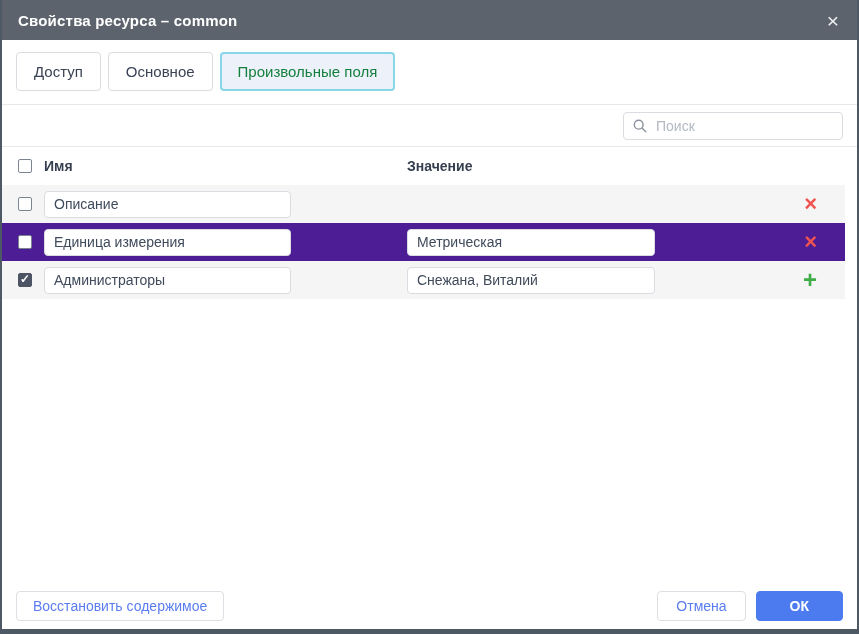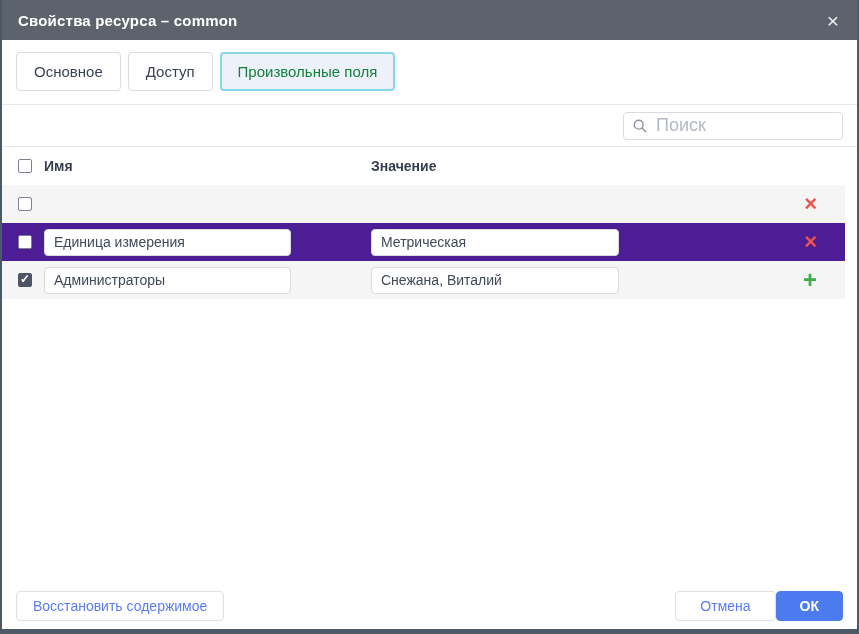--- a/index.html
+++ b/index.html
@@ -41,35 +41,35 @@
   .divider { height:1px; background:#e6e8ea; flex:0 0 1px; }
 
   .searchrow { flex:0 0 41px; display:flex; align-items:center; justify-content:flex-end; padding-right:14px; }
   .search {
     width:220px; height:28px; border:1px solid #d9dce1; border-radius:4px;
     display:flex; align-items:center; padding:0 9px; gap:7px; background:#fff;
   }
   .search svg { flex:0 0 auto; display:block; }
   .search input {
     border:none; outline:none; flex:1; min-width:0;
-    font-size:18px; color:#3f4a5a; font-family:inherit; background:transparent;
+    font-size:14px; color:#3f4a5a; font-family:inherit; background:transparent;
   }
   .search input::placeholder { color:#b3b9c2; }
 
   .table { margin-right:12px; flex:0 0 auto; }
   .thead {
     display:flex; align-items:center; height:38px;
     font-weight:bold; font-size:14px; color:#353e4f; background:#fff;
   }
   .row { display:flex; align-items:center; height:38px; background:#4c1d95; }
   .row.alt { background:#f5f5f6; }
 
   .cell-check { flex:0 0 14px; width:14px; margin-left:16px; display:flex; align-items:center; }
   .cell-name  { flex:0 0 247px; width:247px; margin-left:12px; }
-  .cell-value { flex:0 0 248px; width:248px; margin-left:80px; }
+  .cell-value { flex:0 0 248px; width:248px; margin-left:116px; }
   .cell-action{ flex:1 1 auto; display:flex; justify-content:flex-end; align-items:center; padding-right:28px; }
 
   .cb {
     appearance:none; -webkit-appearance:none;
     width:14px; height:14px; margin:0; cursor:pointer;
     border:1px solid #7c8492; border-radius:2px; background:#fff;
     position:relative; display:inline-block;
   }
   .cb:checked { background:#4d5565; border-color:#4d5565; }
   .cb:checked::after {
@@ -85,36 +85,36 @@
 
   .icon-action { font-weight:bold; line-height:1; cursor:pointer; user-select:none; }
   .icon-delete { color:#f0534f; font-size:22px; }
   .icon-add    { color:#3fae49; font-size:24px; }
 
   .spacer { flex:1 1 auto; }
 
   .footer { flex:0 0 auto; display:flex; align-items:center; padding:0 14px 8px 14px; }
   .btn { font-family:inherit; font-size:14px; border-radius:4px; cursor:pointer; height:30px; display:flex; align-items:center; }
   .btn-restore { background:#fff; border:1px solid #dcdfe3; color:#5b7cf0; padding:12px 16px; }
-  .btn-cancel  { background:#fff; border:1px solid #dcdfe3; color:#5b7cf0; padding:0 24px; margin-left:auto; }
-  .btn-ok      { background:#4c7bf0; border:1px solid #4c7bf0; color:#fff; font-weight:bold; padding:0 23px; }
+  .btn-cancel  { background:#fff; border:1px solid #dcdfe3; color:#5b7cf0; padding:0 18px; margin-left:auto; }
+  .btn-ok      { background:#4c7bf0; border:1px solid #4c7bf0; color:#fff; font-weight:bold; padding:0 33px; margin-left:10px; }
 </style>
 </head>
 <body>
 
 <div class="window">
 
   <div class="titlebar">
     <span class="title">Свойства ресурса – common</span>
     <span class="close">×</span>
   </div>
 
   <div class="tabsbar">
+    <div class="tab">Доступ</div>
     <div class="tab">Основное</div>
-    <div class="tab">Доступ</div>
     <div class="tab active">Произвольные поля</div>
   </div>
 
   <div class="divider"></div>
 
   <div class="searchrow">
     <div class="search">
       <svg width="14" height="14" viewBox="0 0 14 14">
         <circle cx="5.7" cy="5.7" r="4.4" fill="none" stroke="#8a919c" stroke-width="1.4"></circle>
         <line x1="9.2" y1="9.2" x2="12.8" y2="12.8" stroke="#8a919c" stroke-width="1.4" stroke-linecap="round"></line>
@@ -132,20 +132,23 @@
         <input type="checkbox" class="cb" style="">
       </div>
       <div class="cell-name">Имя</div>
       <div class="cell-value">Значение</div>
       <div class="cell-action"></div>
     </div>
 
     <div class="row alt">
       <div class="cell-check">
         <input type="checkbox" class="cb" style="">
+      </div>
+      <div class="cell-name">
+        <input type="text" class="field" value="Описание" style="">
       </div>
       <div class="cell-action">
         <span class="icon-action icon-delete">×</span>
       </div>
     </div>
 
     <div class="row">
       <div class="cell-check">
         <input type="checkbox" class="cb" style="">
       </div>

